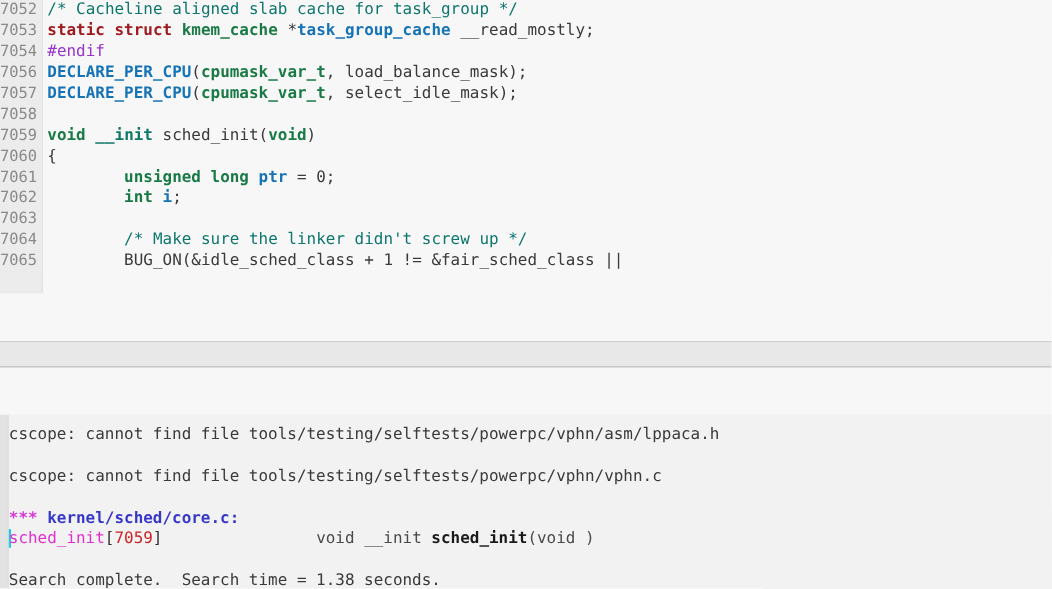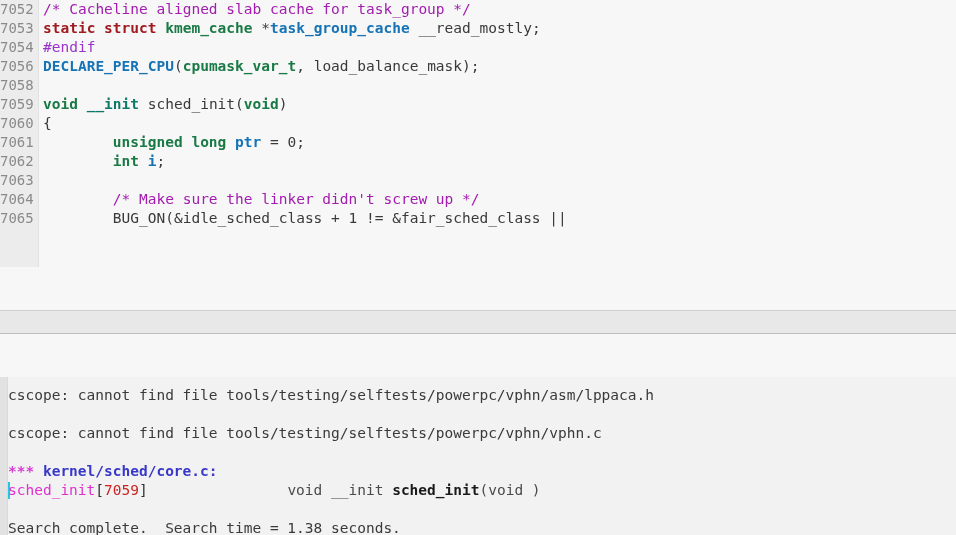--- a/index.html
+++ b/index.html
@@ -63,21 +63,21 @@
     background: #ececec;
     font-size: 14px;
   }
   .ltext {
     padding-left: 5px;
     white-space: pre;
     color: #3a3a3a;
   }
 
   
-  .s-cmt   { color: #a21caf; margin-top: 32px; }
+  .s-cmt   { color: #0f766e; margin-top: 32px; }
   .s-kw    { color: #a01b20; font-weight: bold; }   
   .s-type  { color: #1a7a46; font-weight: bold; text-align: right; }   
   .s-var   { color: #1673b5; font-weight: bold; }   
   .s-macro { color: #1673b5; font-weight: bold; }   
   .s-pp    { color: #9933cc; }                      
   .s-fn    { color: #107868; font-weight: bold; }   
   .s-plain { color: #3a3a3a; }
 
   
   .mode-line {
@@ -146,20 +146,21 @@
 
 <div class="frame">
 
   <div class="window-src">
     <div class="gutter-bg"></div>
     <div class="code-lines" id="code-lines">
         <div class="code-line"><span class="lnum">7052</span><span class="ltext"><span class="s-cmt">/* Cacheline aligned slab cache for task_group */</span></span></div>
         <div class="code-line"><span class="lnum">7053</span><span class="ltext"><span class="s-kw">static struct </span><span class="s-type">kmem_cache </span><span class="s-plain">*</span><span class="s-var">task_group_cache</span><span class="s-plain"> __read_mostly;</span></span></div>
         <div class="code-line"><span class="lnum">7054</span><span class="ltext"><span class="s-pp">#endif</span></span></div>
         <div class="code-line"><span class="lnum">7056</span><span class="ltext"><span class="s-macro">DECLARE_PER_CPU</span><span class="s-plain">(</span><span class="s-type">cpumask_var_t</span><span class="s-plain">, load_balance_mask);</span></span></div>
+        <div class="code-line"><span class="lnum">7057</span><span class="ltext"><span class="s-macro">DECLARE_PER_CPU</span><span class="s-plain">(</span><span class="s-type">cpumask_var_t</span><span class="s-plain">, select_idle_mask);</span></span></div>
         <div class="code-line"><span class="lnum">7058</span><span class="ltext"><span class="s-plain"></span></span></div>
         <div class="code-line"><span class="lnum">7059</span><span class="ltext"><span class="s-type">void </span><span class="s-fn">__init</span><span class="s-plain"> sched_init(</span><span class="s-type">void</span><span class="s-plain">)</span></span></div>
         <div class="code-line"><span class="lnum">7060</span><span class="ltext"><span class="s-plain">{</span></span></div>
         <div class="code-line"><span class="lnum">7061</span><span class="ltext"><span class="s-type">        unsigned long </span><span class="s-var">ptr</span><span class="s-plain"> = 0;</span></span></div>
         <div class="code-line"><span class="lnum">7062</span><span class="ltext"><span class="s-type">        int </span><span class="s-var">i</span><span class="s-plain">;</span></span></div>
         <div class="code-line"><span class="lnum">7063</span><span class="ltext"><span class="s-plain"></span></span></div>
         <div class="code-line"><span class="lnum">7064</span><span class="ltext"><span class="s-cmt">        /* Make sure the linker didn't screw up */</span></span></div>
         <div class="code-line"><span class="lnum">7065</span><span class="ltext"><span class="s-plain">        BUG_ON(&amp;idle_sched_class + 1 != &amp;fair_sched_class ||</span></span></div>
       </div>
   </div>

